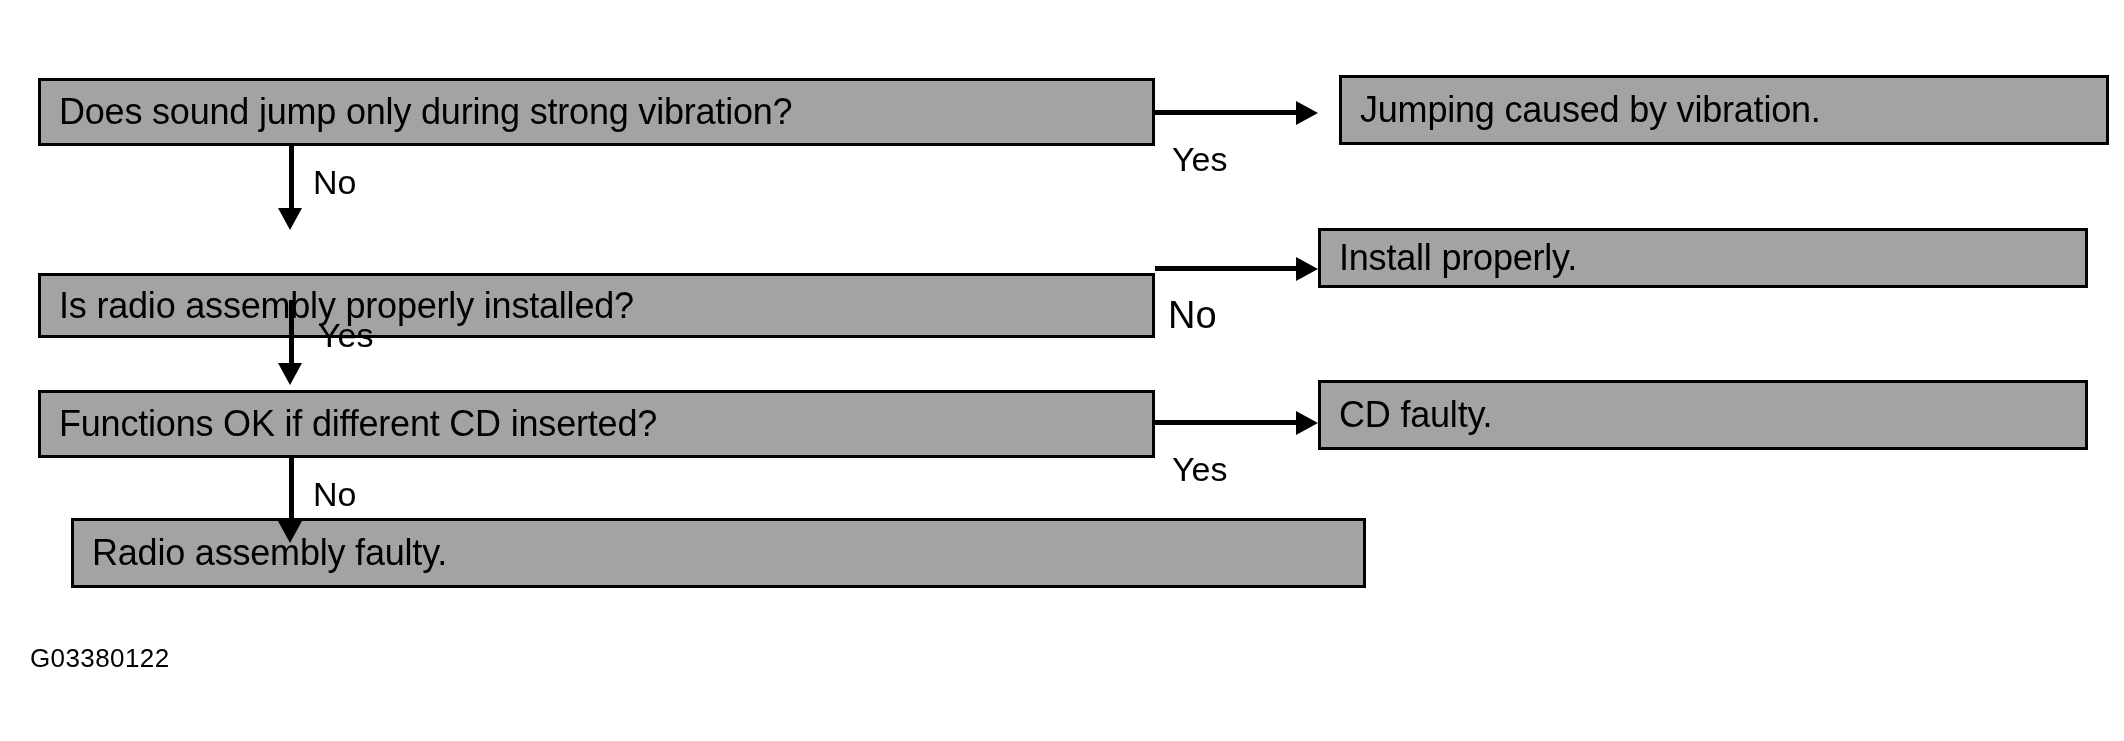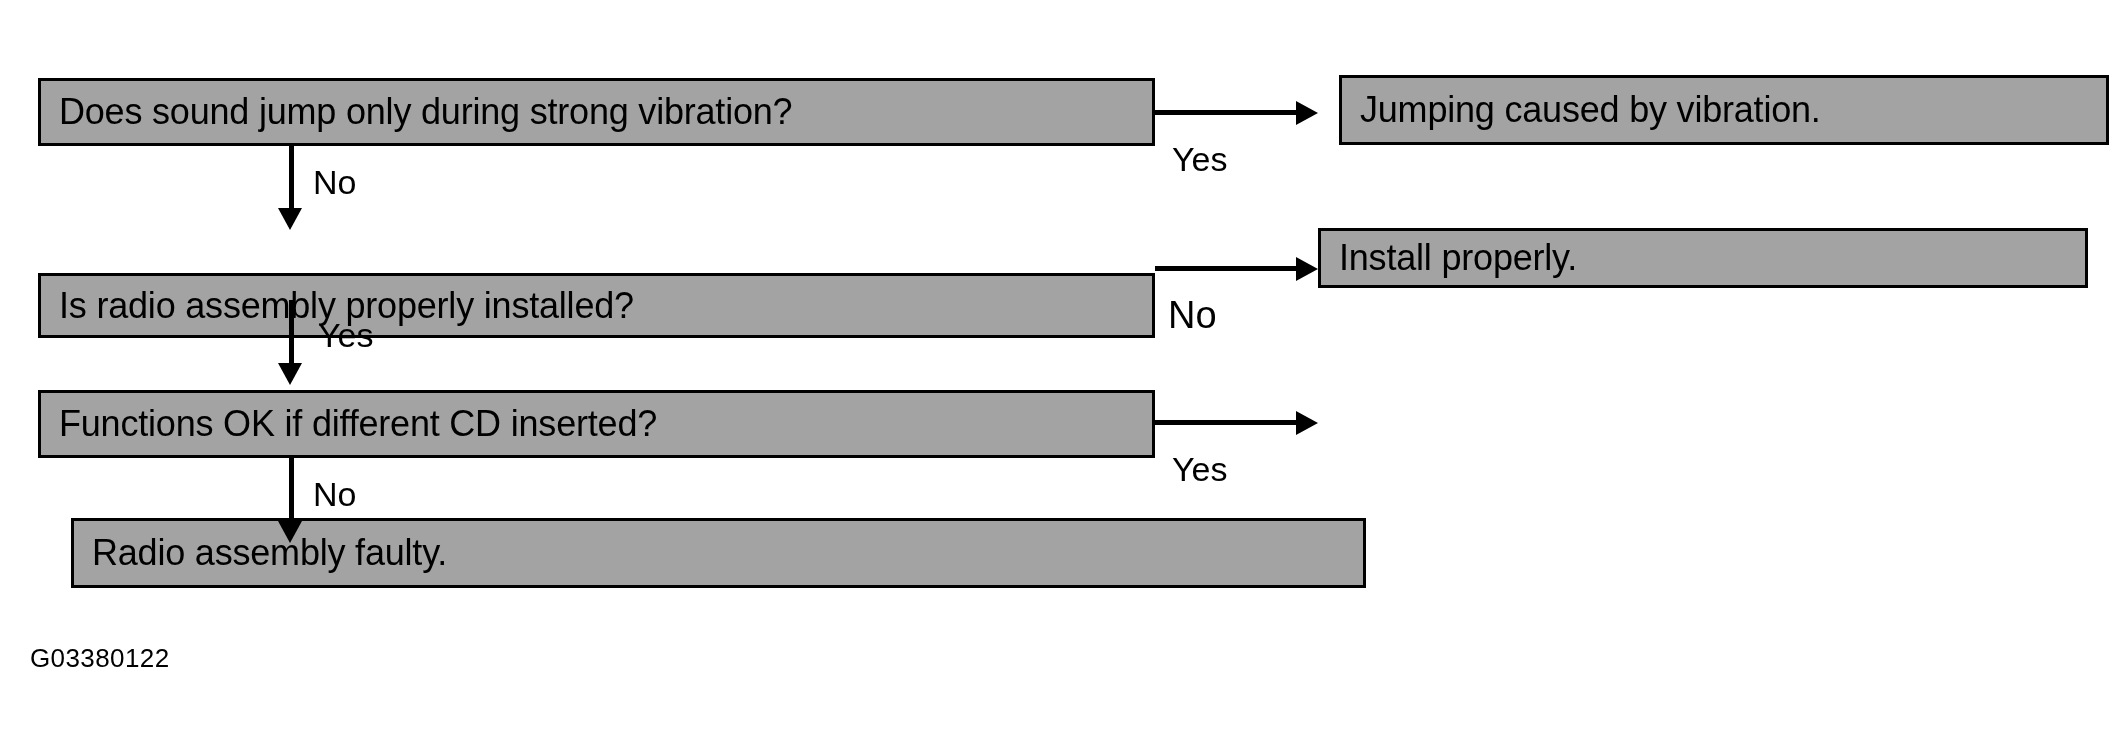--- a/index.html
+++ b/index.html
@@ -143,20 +143,23 @@
   </div>
 
   <div class="node" id="node-o1">
     <span class="node-label">Jumping caused by vibration.</span>
   </div>
 
   <div class="node" id="node-o2">
     <span class="node-label">Install properly.</span>
   </div>
 
+  <div class="node" id="node-o3">
+    <span class="node-label">CD faulty.</span>
+  </div>
 
   <div class="conn">
     <div class="conn-line-v" id="v1-line"></div>
     <div class="arrow-down" id="v1-head"></div>
     <span class="edge-label" id="v1-lbl">No</span>
   </div>
 
   <div class="conn">
     <div class="conn-line-v" id="v2-line"></div>
     <div class="arrow-down" id="v2-head"></div>

